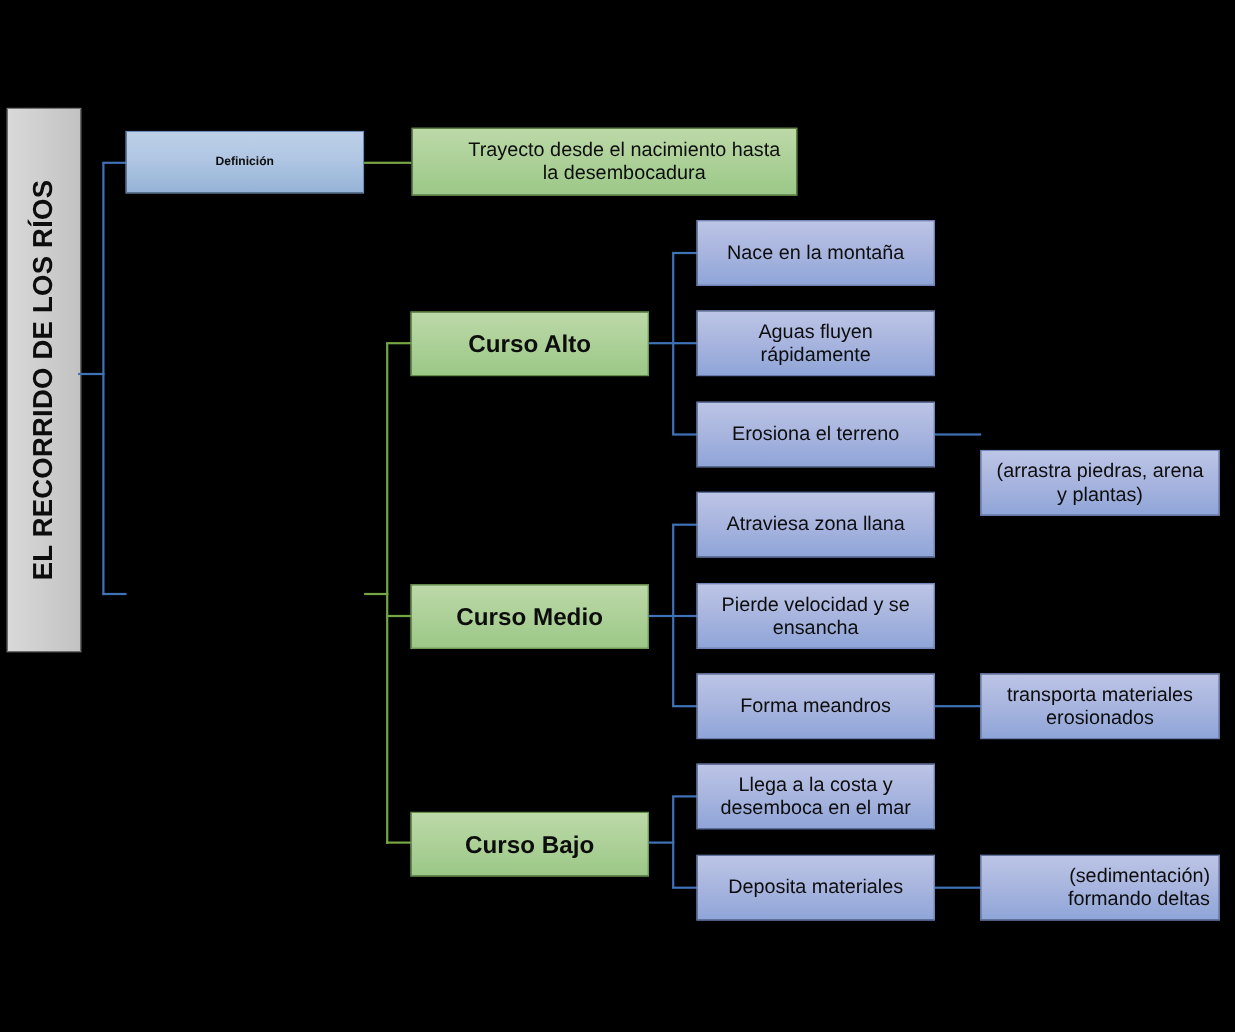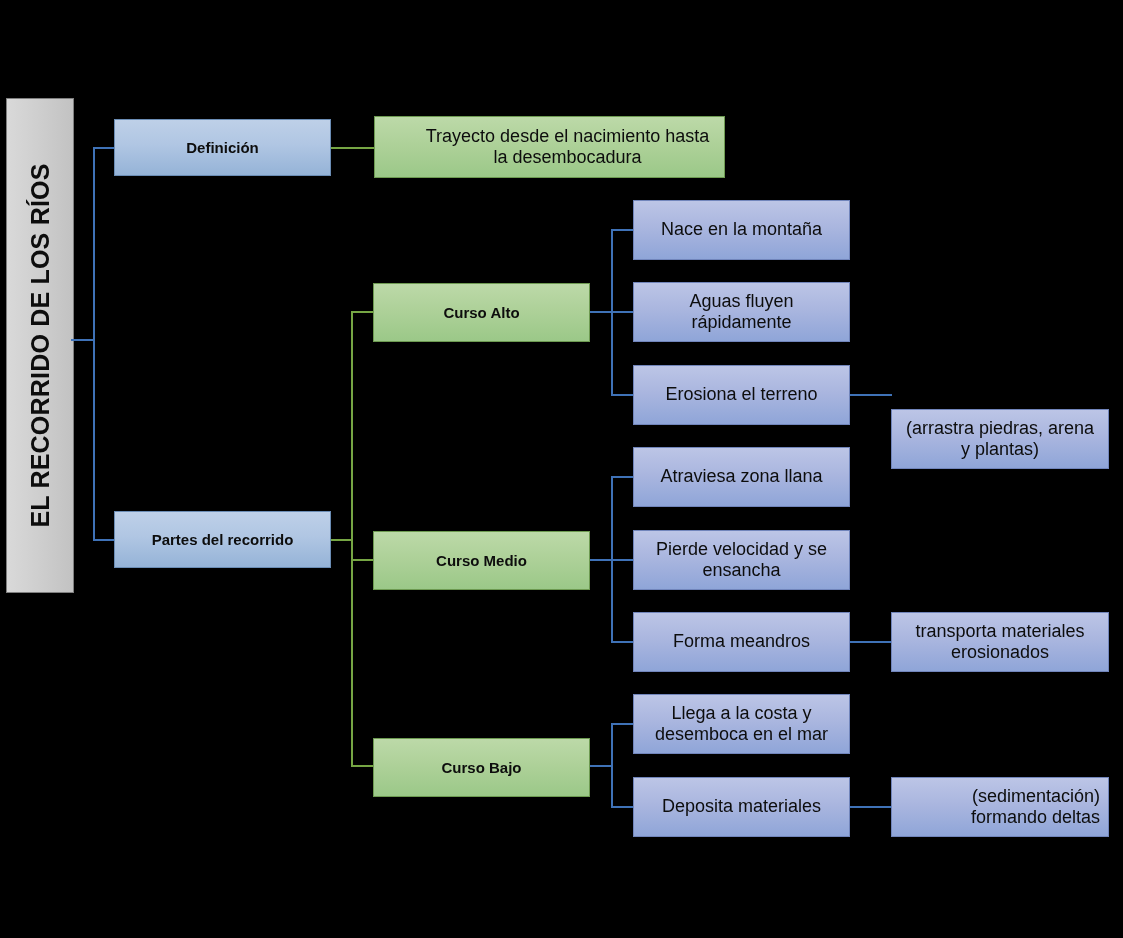--- a/index.html
+++ b/index.html
@@ -15,25 +15,25 @@
   .title-bar{position:absolute;left:6px;top:98px;width:66px;height:493px;
         border:1px solid #7f7f7f;
         background:linear-gradient(to right,#d9d9d9 0%,#cfcfcf 45%,#c2c2c2 100%);
         display:flex;align-items:center;justify-content:center;}
   .title-bar .vtext{transform:rotate(-90deg);white-space:nowrap;
         font-weight:bold;font-size:25px;letter-spacing:.2px;color:#0d0d0d;}
 
   
   .n-blue{border:1px solid #6b8db5;
         background:linear-gradient(to bottom,#bed0e8 0%,#b0c6e3 45%,#95b3d7 100%);
-        font-weight:bold;font-size:15px;}
+        font-weight:bold;font-size:11px;}
   
   .n-green{border:1px solid #6d9a51;
         background:linear-gradient(to bottom,#bcd9a8 0%,#aed199 45%,#9bc888 100%);
-        font-weight:bold;font-size:15px;}
+        font-weight:bold;font-size:22px;}
   .n-green.plain{font-weight:normal;font-size:18px;padding-left:44px;}
   
   .n-mblue{border:1px solid #7185bb;
         background:linear-gradient(to bottom,#bcc5e6 0%,#aab6df 45%,#8fa5d8 100%);
         font-weight:normal;font-size:18px;}
 
   
   .ln{position:absolute;background:#3f72b7;}
   .ln.g{background:#76a644;}
   .ln.h{height:2px;}
@@ -56,23 +56,20 @@
   <div class="node n-blue" style="left:114px;top:119px;width:217px;height:57px;">
     <span>Definición</span>
   </div>
 
   <div class="ln h g" style="left:331px;top:147px;width:43px;"></div>
 
   <div class="node n-green plain" style="left:374px;top:116px;width:351px;height:62px;">
     <span>Trayecto desde el nacimiento hasta la desembocadura</span>
   </div>
 
-  <div class="node n-blue" style="left:114px;top:511px;width:217px;height:57px;">
-    <span>Partes del recorrido</span>
-  </div>
 
   <div class="ln h g" style="left:331px;top:539px;width:22px;"></div>
   <div class="ln v g" style="left:351px;top:312px;height:455px;"></div>
   <div class="ln h g" style="left:351px;top:311px;width:23px;"></div>
   <div class="ln h g" style="left:351px;top:559px;width:23px;"></div>
   <div class="ln h g" style="left:351px;top:765px;width:23px;"></div>
 
   <div class="node n-green" style="left:373px;top:283px;width:217px;height:59px;">
     <span>Curso Alto</span>
   </div>

